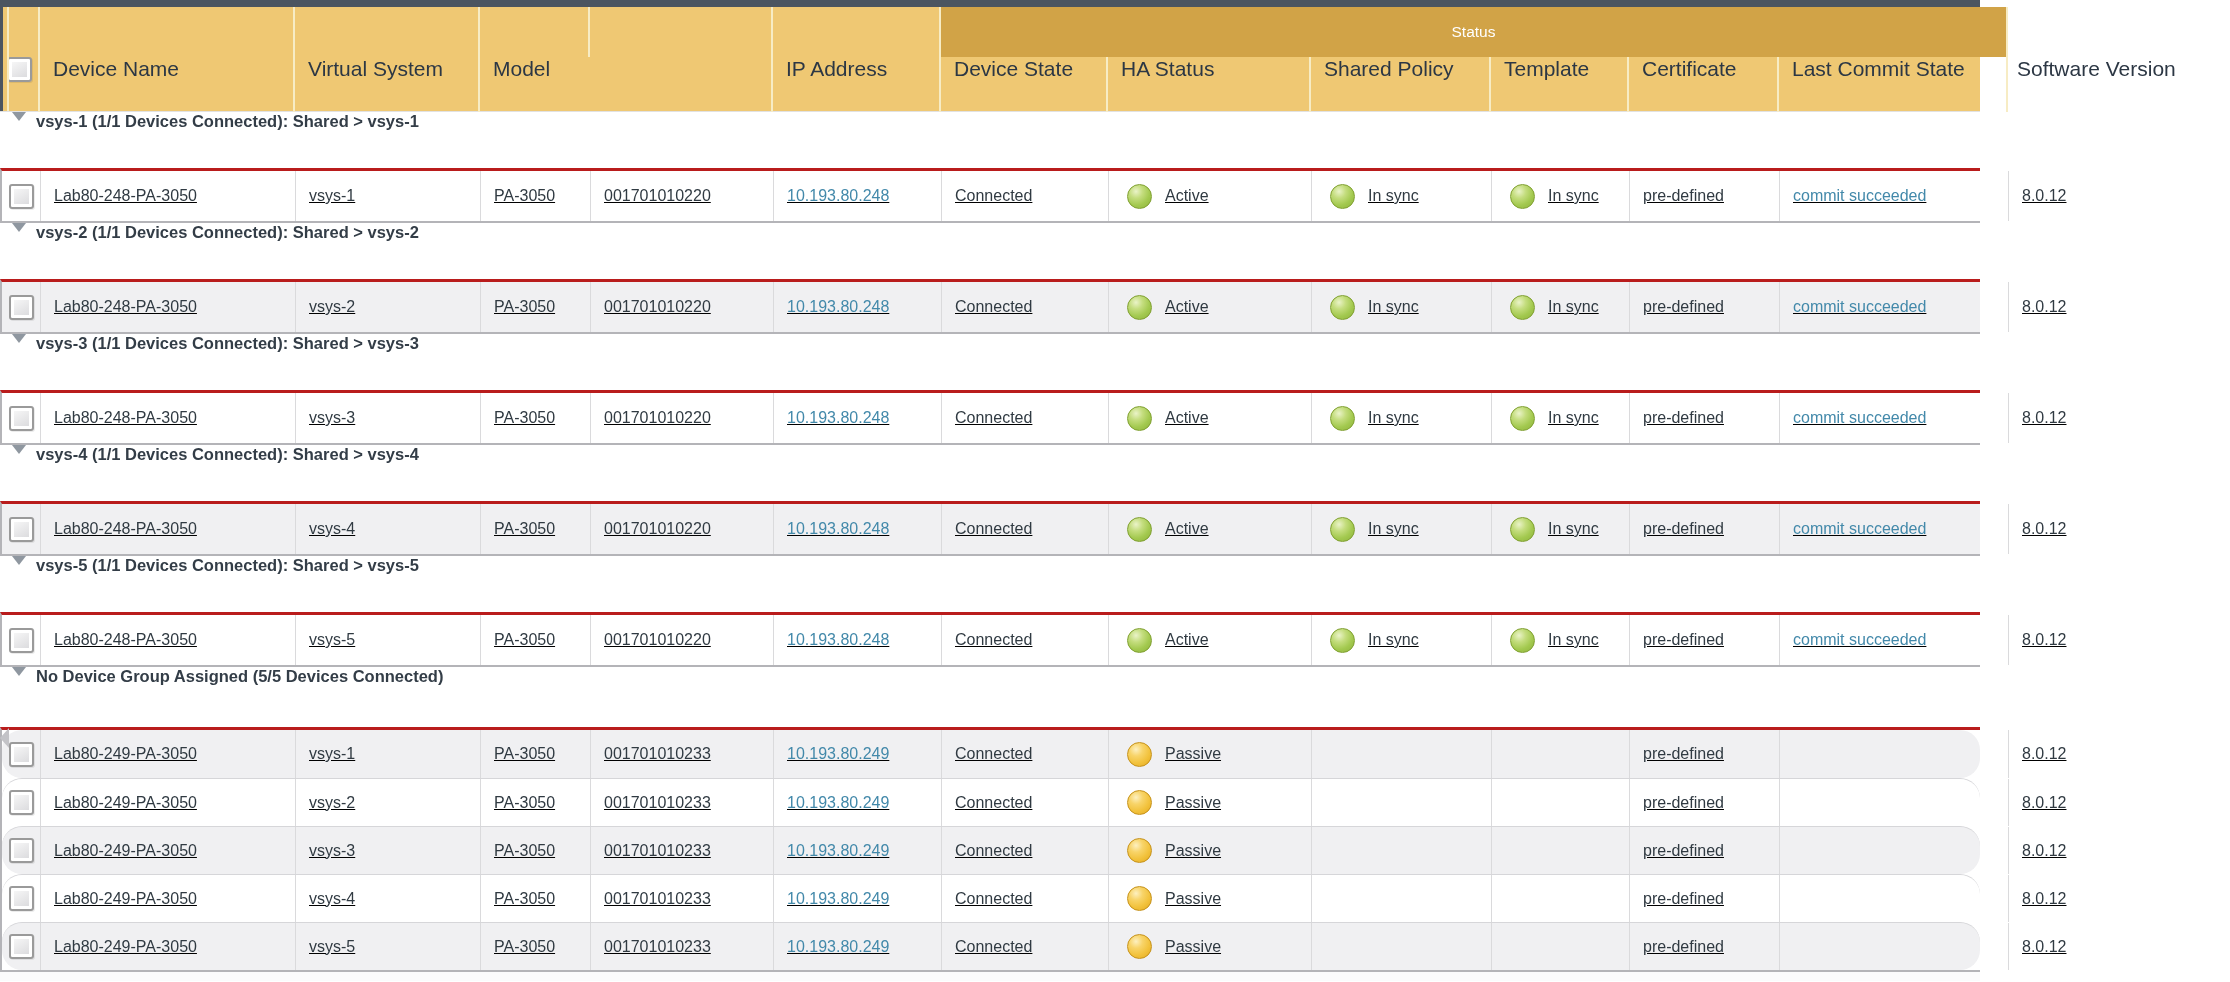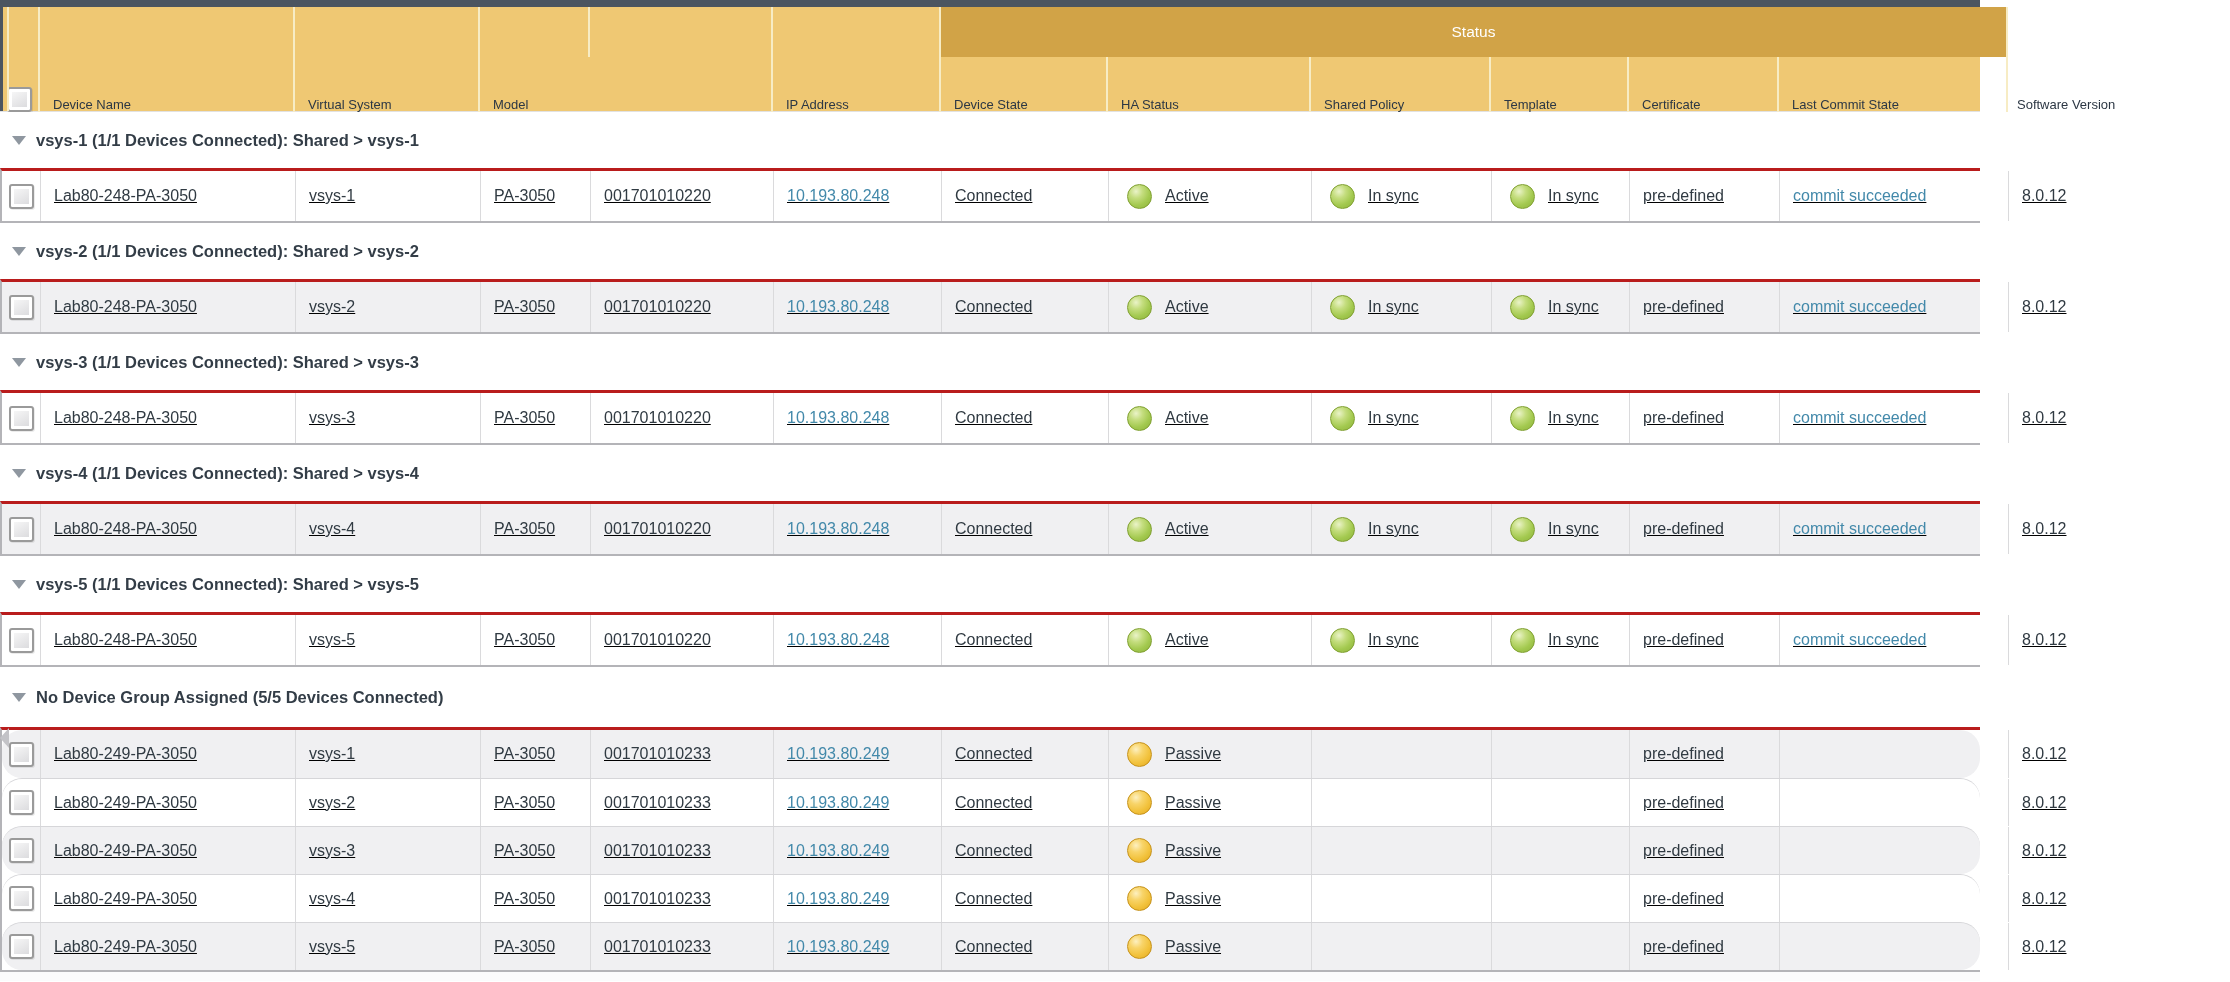--- a/index.html
+++ b/index.html
@@ -14,31 +14,31 @@
   .header { position:relative; height:105px; background:#efc873;
     display:grid; grid-template-columns:var(--cols); grid-template-rows:50px 55px;
     border-bottom:1px solid #e2e2e2; }
   .hdr-dark-edge { position:absolute; left:0; top:0; width:3px; height:100%; background:#4b5560; }
   .hdr-extra-sep { position:absolute; left:7px; top:0; width:2px; height:100%; background:#f7ecc4; }
   .h1cell { grid-row:1; }
   .hsep { border-left:2px solid #f7ecc4; }
   .status-band { grid-row:1; grid-column:7/13; background:#d1a347; color:#fff;
     display:flex; align-items:center; justify-content:center;
     font-size:15.5px; border-left:2px solid #f7ecc4; }
-  .h2cell { grid-row:2; display:flex; align-items:flex-end; padding-left:13px;
-    font-size:13px; color:#2c3744; white-space:nowrap; overflow:hidden; }
+  .h2cell { grid-row:2; display:flex; align-items:flex-start; padding-left:13px;
+    font-size:21px; color:#2c3744; white-space:nowrap; overflow:hidden; }
   .h2cell.first { padding-left:0; justify-content:center; }
 
   
   .checkbox { display:inline-block; width:25px; height:25px; border:2px solid #9a9a9a;
     border-radius:3px; background:linear-gradient(150deg,#fbfbfb 0%,#d7d7da 100%);
     box-shadow:inset 0 0 0 3px #ffffff, 1px 1px 0 rgba(0,0,0,0.08); }
 
   
-  .group-row { height:56px; display:flex; align-items:center; background:#fff; cursor:pointer; }
+  .group-row { height:56px; display:flex; background:#fff; cursor:pointer; }
   .group-section.last .group-row { height:60px; }
   .tri { width:0; height:0; margin:0 10px 0 12px; flex:none;
     border-left:7px solid transparent; border-right:7px solid transparent;
     border-top:9px solid #8f97a0; }
   .group-label { font-weight:bold; font-size:16.5px; color:#333d47; white-space:nowrap; }
 
   .block { border-top:3px solid #b91c1c; border-bottom:2px solid #b4b4b8; border-left:2px solid #b4b4b8;text-decoration:underline; }
   .row { display:grid; grid-template-columns:var(--cols); height:50px; background:#fff; }
   .group-section.last .row { height:48px;border-radius:20px; }
   .block .row + .row { border-top:1px solid #d6d6d9; }

